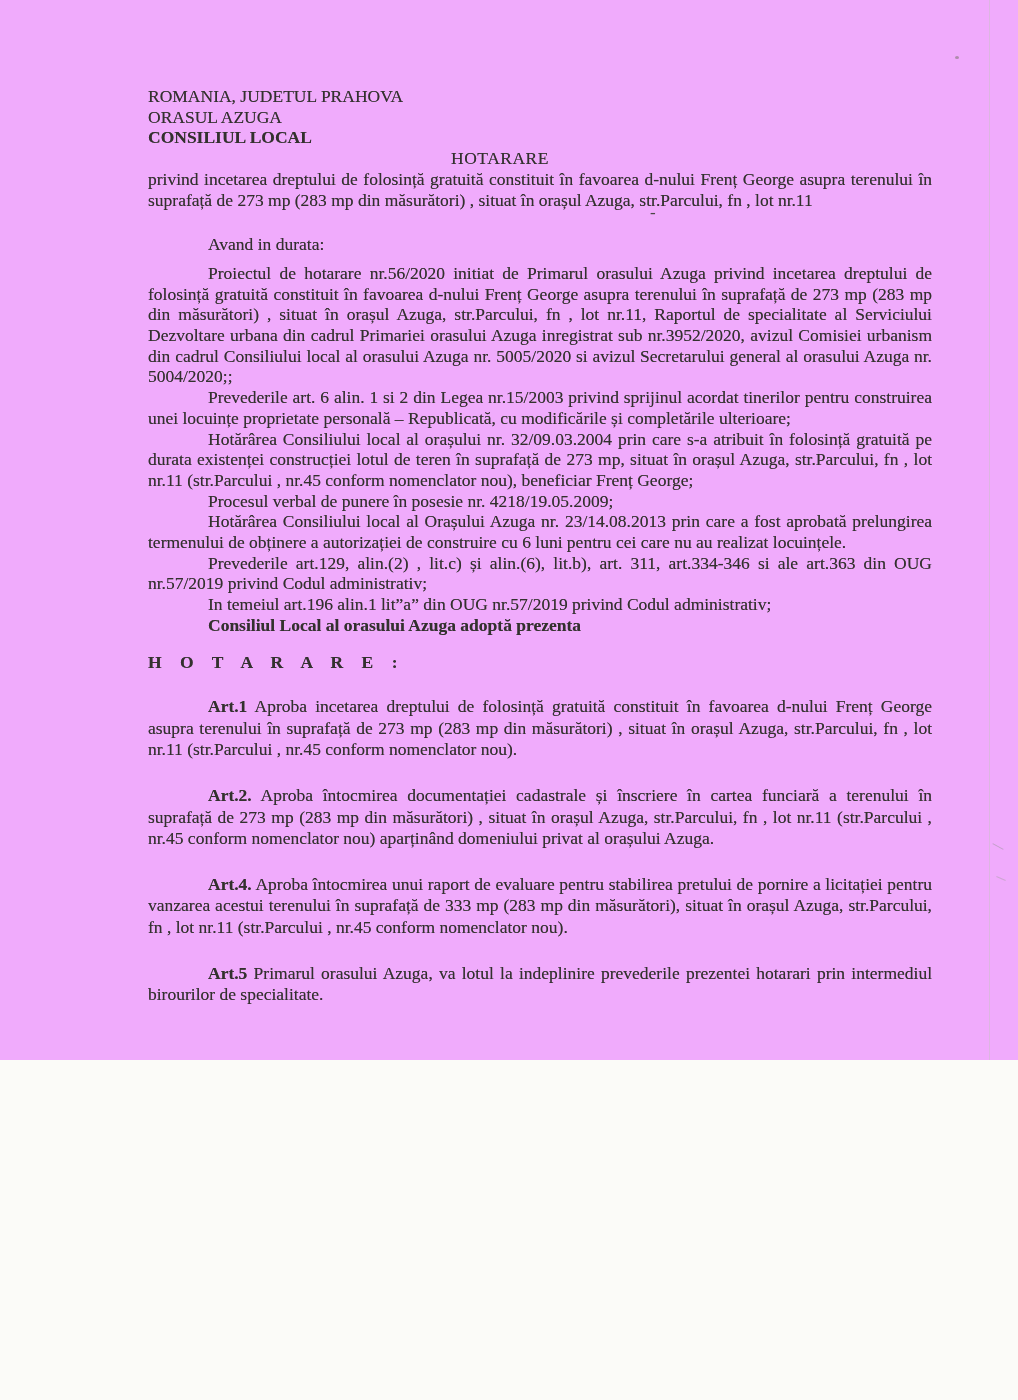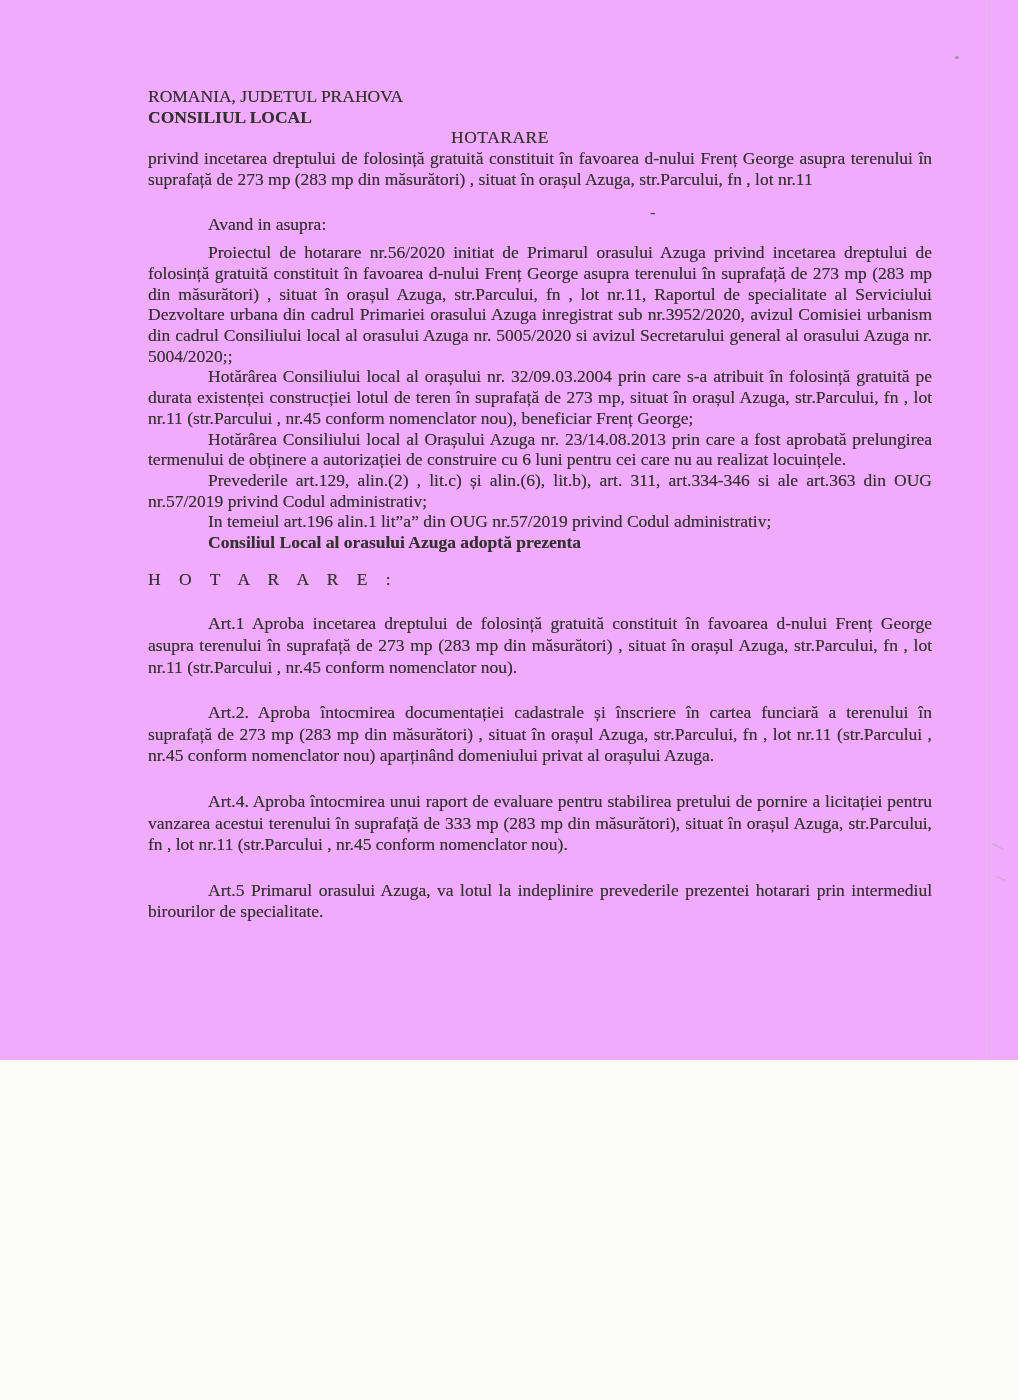--- a/index.html
+++ b/index.html
@@ -9,24 +9,24 @@
   .content p{margin:0;font-size:17.5px;line-height:20.7px;text-align:justify;
              text-shadow:0 0 .5px rgba(51,49,46,.55);}
   .org p{text-align:left;}
   .b{font-weight:bold;}
   .doc-title{font-weight:normal;font-size:18.5px;text-align:center !important;
              letter-spacing:.5px;margin-right:80px !important;}
   .doc-subtitle{margin-top:0;}
   .preamble{margin-top:24px !important;margin-bottom:8px !important;}
   .indent{text-indent:60px;}
   .adoption{font-weight:bold;text-align:left !important;}
-  .decision-heading{font-weight:normal;font-size:19px;text-align:left;
+  .decision-heading{font-weight:bold;font-size:19px;text-align:left;
                     letter-spacing:7px;margin:16px 80px 24px 0 !important;line-height:22px;}
   .art{margin-top:24px !important;line-height:21.6px !important;}
-  .art .lbl{font-weight:normal;}
+  .art .lbl{font-weight:bold;}
   .art:first-of-type{margin-top:0 !important;}
   .footer-block{position:absolute;font-weight:bold;font-size:16px;line-height:23px;
                 text-shadow:0 0 .5px rgba(51,49,46,.55);}
   .sig-left{left:148px;top:1156px;}
   .sig-right{left:533px;top:1156px;}
   .issue{left:148px;top:1240px;}
   .sig-name-l{padding-left:13px;}
   .sig-name-r{padding-left:35px;}
   .stray-dash{position:absolute;left:650px;top:203px;font-size:17px;color:#4a4844;}
   svg{position:absolute;}
@@ -42,30 +42,33 @@
           background:radial-gradient(circle at 40% 45%, rgba(110,85,50,.85) 0 18%, rgba(150,125,85,.5) 45%, rgba(190,175,150,.25) 65%, transparent 78%);}
 </style>
 </head>
 <body>
 
 <div class="page">
 
   <div class="content">
     <div class="org">
       <p>ROMANIA, JUDETUL PRAHOVA</p>
+      <p>ORASUL  AZUGA</p>
       <p class="b">CONSILIUL LOCAL</p>
     </div>
 
     <p class="doc-title">HOTARARE</p>
     <p class="doc-subtitle">privind incetarea dreptului de folosință gratuită constituit în favoarea  d-nului Frenț George asupra terenului în suprafață de 273 mp (283 mp din măsurători) , situat în orașul Azuga,  str.Parcului, fn , lot nr.11</p>
 
-    <p class="indent preamble">Avand in asupra:</p>
+    <p class="indent preamble">Avand in durata:</p>
 
     <p class="indent">Proiectul de hotarare nr.56/2020 initiat de Primarul orasului Azuga privind incetarea dreptului de folosință gratuită constituit în favoarea  d-nului Frenț George asupra terenului în suprafață de 273 mp (283 mp din măsurători) , situat în orașul Azuga,  str.Parcului, fn , lot nr.11, Raportul de specialitate  al Serviciului Dezvoltare urbana din cadrul Primariei orasului Azuga inregistrat sub nr.3952/2020, avizul Comisiei urbanism din cadrul Consiliului local al orasului Azuga nr. 5005/2020 si avizul Secretarului general al orasului Azuga nr. 5004/2020;;</p>
+    <p class="indent">Prevederile art. 6   alin. 1 si 2 din Legea nr.15/2003 privind sprijinul acordat tinerilor pentru construirea unei locuințe proprietate personală – Republicată, cu modificările și completările ulterioare;</p>
     <p class="indent">Hotărârea Consiliului local al orașului nr. 32/09.03.2004 prin care s-a atribuit în folosință gratuită pe durata existenței construcției lotul de teren în suprafață de 273 mp, situat în orașul Azuga,  str.Parcului, fn , lot nr.11 (str.Parcului , nr.45 conform nomenclator nou), beneficiar  Frenț George;</p>
+    <p class="indent">Procesul verbal de punere în posesie nr. 4218/19.05.2009;</p>
     <p class="indent">Hotărârea Consiliului local al Orașului Azuga nr. 23/14.08.2013 prin care a fost aprobată prelungirea termenului de obținere a autorizației de construire cu 6 luni pentru cei care nu au realizat locuințele.</p>
     <p class="indent">Prevederile art.129, alin.(2) , lit.c) și alin.(6), lit.b), art. 311, art.334-346 si ale art.363 din OUG nr.57/2019 privind Codul administrativ;</p>
     <p class="indent">In temeiul art.196 alin.1 lit”a” din OUG nr.57/2019 privind Codul administrativ;</p>
 
     <p class="indent adoption">Consiliul Local al orasului Azuga adoptă prezenta</p>
 
     <p class="decision-heading">H O T A R A R E :</p>
 
     <p class="indent art"><span class="lbl">Art.1</span> <span>Aproba incetarea dreptului de folosință gratuită constituit în favoarea  d-nului Frenț George asupra terenului în suprafață de 273 mp (283 mp din măsurători) , situat în orașul Azuga, str.Parcului, fn , lot nr.11 (str.Parcului , nr.45 conform nomenclator nou).</span></p>
     <p class="indent art"><span class="lbl">Art.2.</span> <span>Aproba întocmirea documentației cadastrale și înscriere în cartea funciară a terenului în suprafață de 273 mp (283 mp din măsurători) , situat în orașul Azuga,  str.Parcului, fn , lot nr.11 (str.Parcului , nr.45 conform nomenclator nou) aparținând domeniului privat al orașului Azuga.</span></p>

